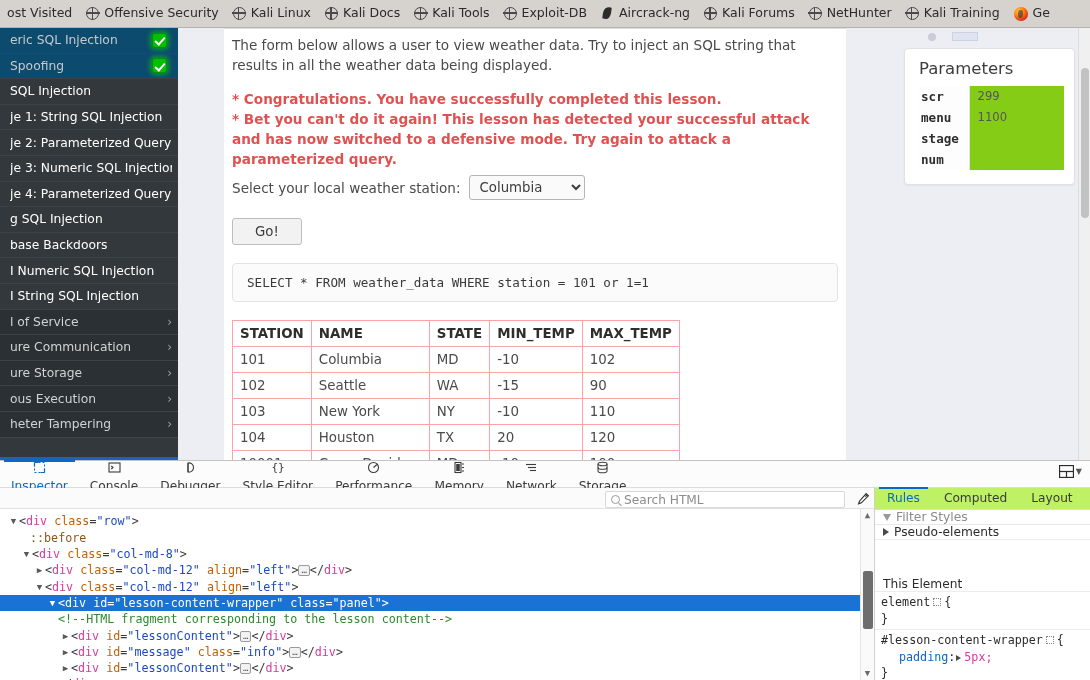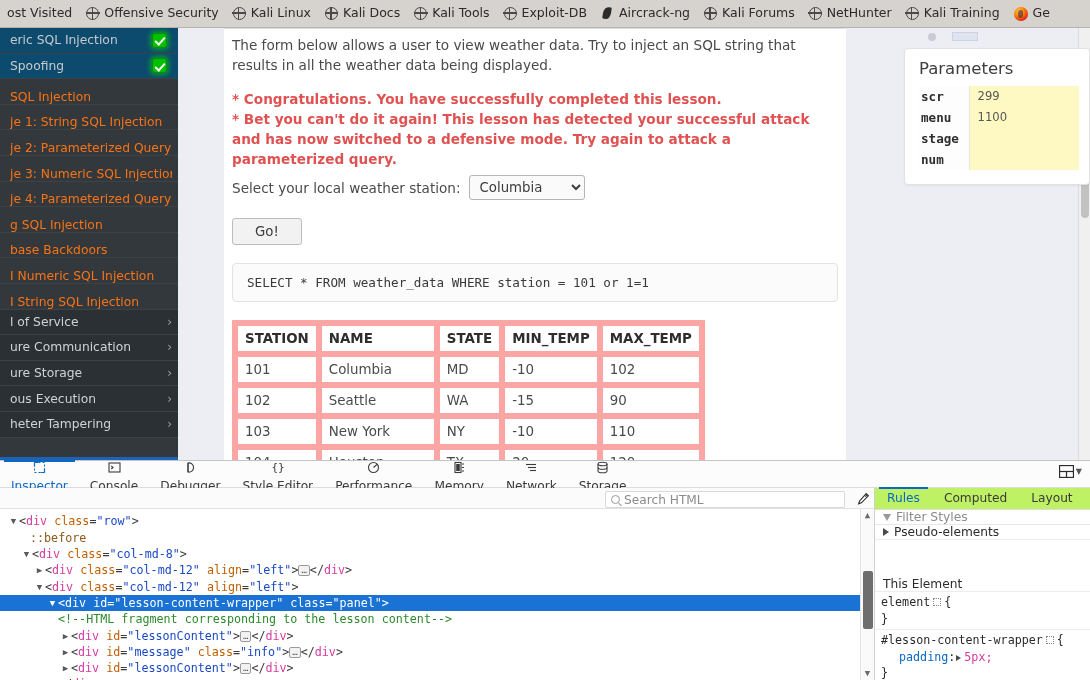--- a/index.html
+++ b/index.html
@@ -102,21 +102,21 @@
     align-items: center;
     padding-left: 10px;
     padding-right: 6px;
     color: #c6cacc;
     font-size: 12.3px;
     border-bottom: 1px solid #3c4246;
     position: relative;
     white-space: nowrap;
     overflow: hidden;
   }
-  .side-item.sub { color: #f97316; align-items: flex-end; }
+  .side-item.sub { color: #ffffff; }
   .side-item.group { background: #2b3034; color: #cfd3d5; }
   .side-item.hl { background: #0c4a6e; }
   .side-item .s-label {
     overflow: hidden;
     text-overflow: clip;
     flex: 1 1 auto;
   }
   .chk {
     width: 15px; height: 15px;
     border-radius: 3px;
@@ -220,21 +220,21 @@
     color: #3a3a3a;
     max-width: 612px;
   }
   table.weather {
     margin-top: 18px;
     border-collapse: collapse;
     font-size: 13.4px;
     color: #4a4a4a;
   }
   table.weather th, table.weather td {
-    border: 6px solid #fca5a5;
+    border: 1px solid #fca5a5;
     padding: 5px 7px;
     text-align: left;
     white-space: nowrap;
   }
   table.weather th { font-weight: bold; color: #2e2e2e; }
   table.weather td.c-station { min-width: 62px; }
   table.weather td.c-name { min-width: 118px; }
   table.weather td.c-state { min-width: 38px; }
   table.weather td.c-min { min-width: 73px; }
   table.weather td.c-max { min-width: 82px; }
@@ -252,21 +252,21 @@
     left: 2px; top: 40px;
     width: 8px; height: 150px;
     background: #c2c2c2;
     border-radius: 4px;
   }
 
   
   #params-panel {
     position: absolute;
     left: 904px; top: 20px;
-    width: 186px;
+    width: 171px;
     background: #ffffff;
     border: 1px solid #e1e1e1;
     border-radius: 4px;
     padding: 8px 10px 14px 14px;
     box-shadow: 0 1px 2px rgba(0,0,0,.05);
   }
   #params-panel h3 {
     margin: 2px 0 8px 0;
     font-size: 16.5px;
     font-weight: normal;
@@ -288,21 +288,21 @@
     font-size: 12.6px;
     color: #2e2e2e;
     border-right: 1px solid #e6e6e6;
     width: 50px;
     background: #fdfdfd;
   }
   table.params td.v {
     padding-left: 8px;
     font-size: 11.6px;
     color: #555;
-    background: #fef9c3;
+    background: #84cc16;
   }
   #param-topbar {
     position: absolute;
     left: 904px; top: 0px;
     width: 186px; height: 18px;
   }
   #param-topbar .tb-dot {
     position: absolute; left: 24px; top: 5px;
     width: 8px; height: 8px; border-radius: 50%;
     background: #c9ccd4;

